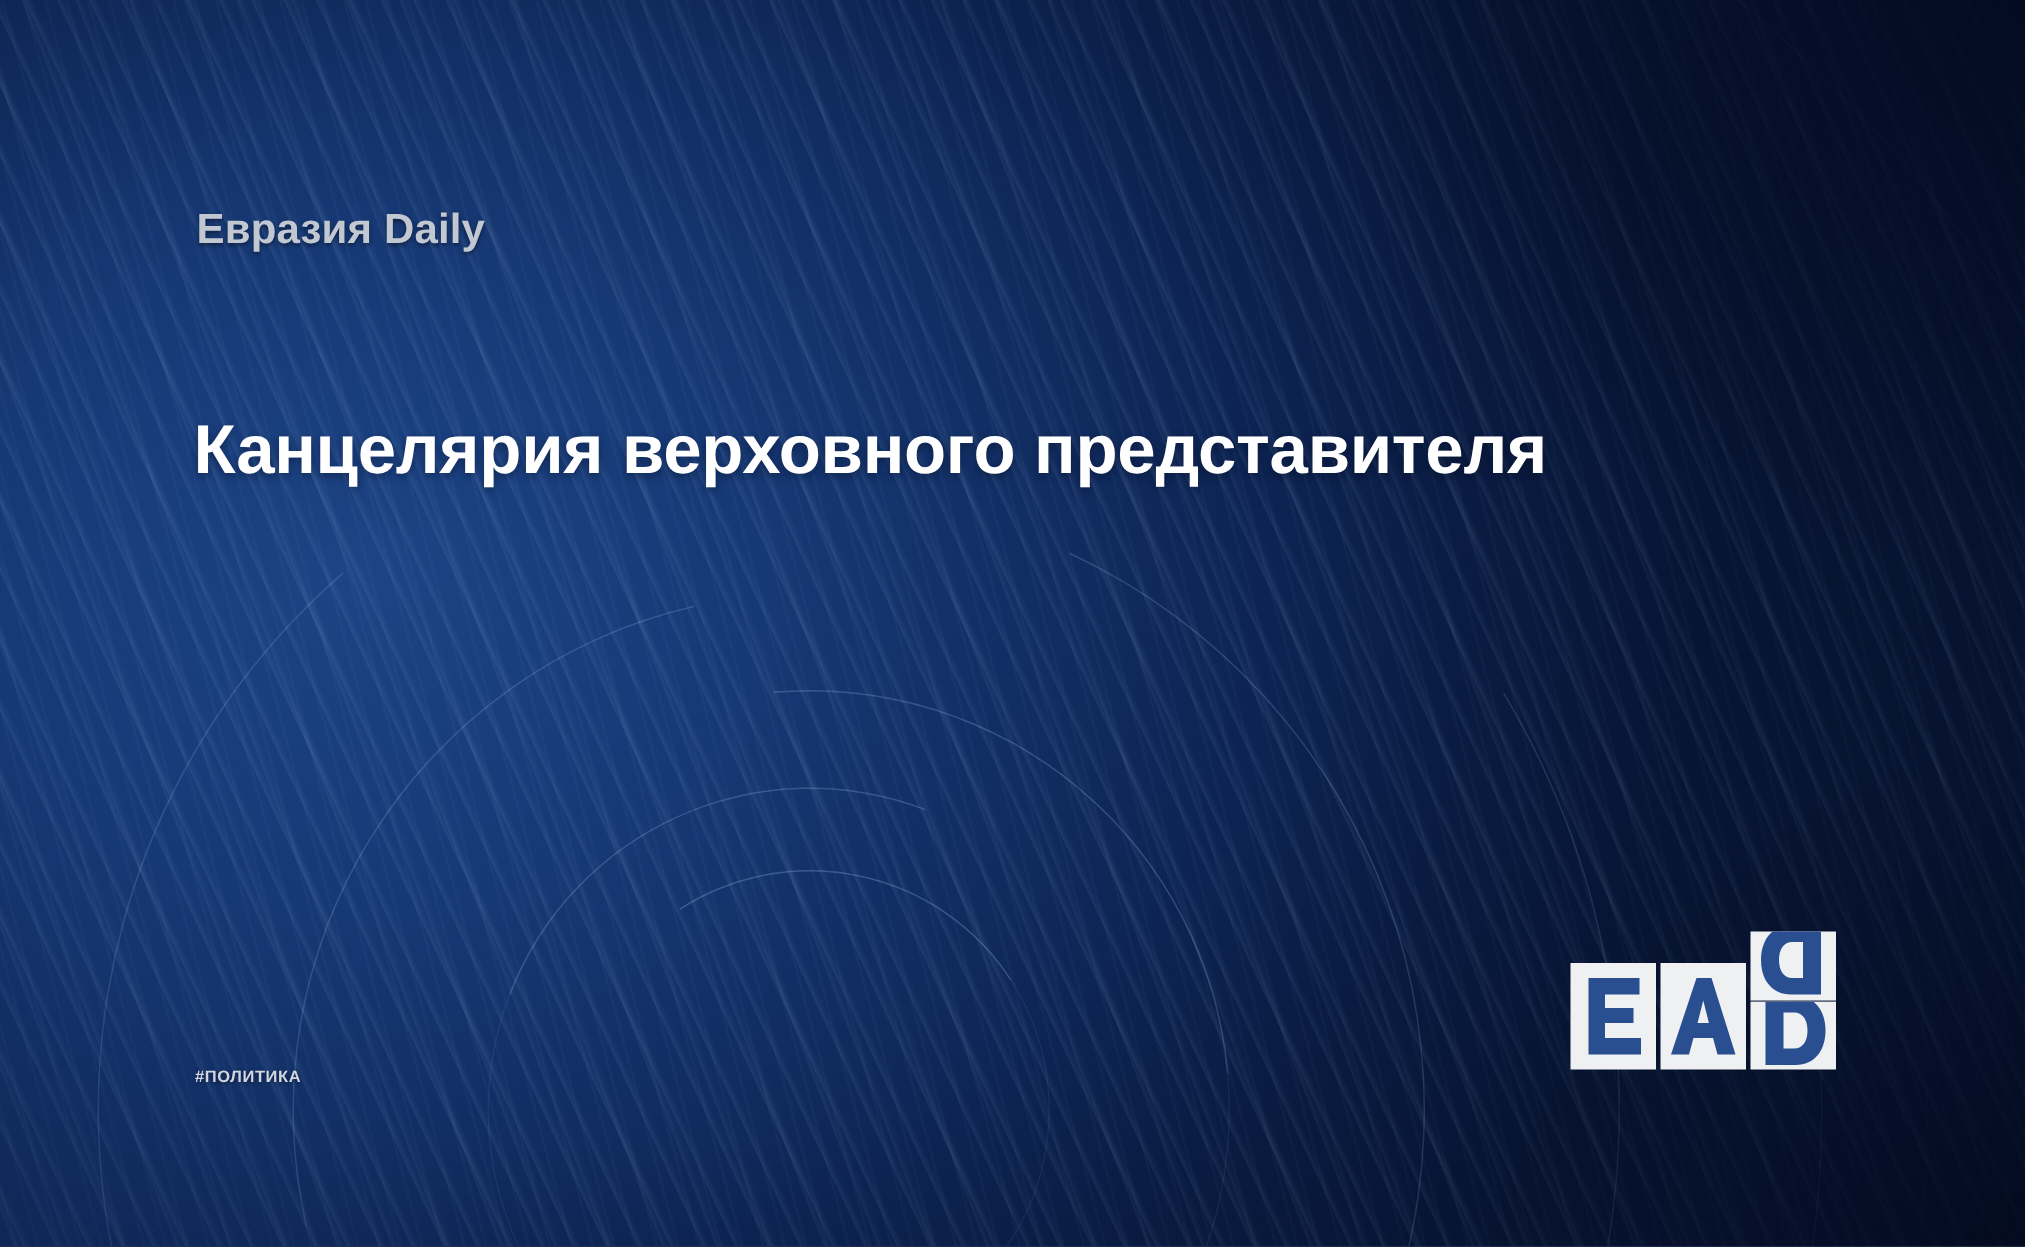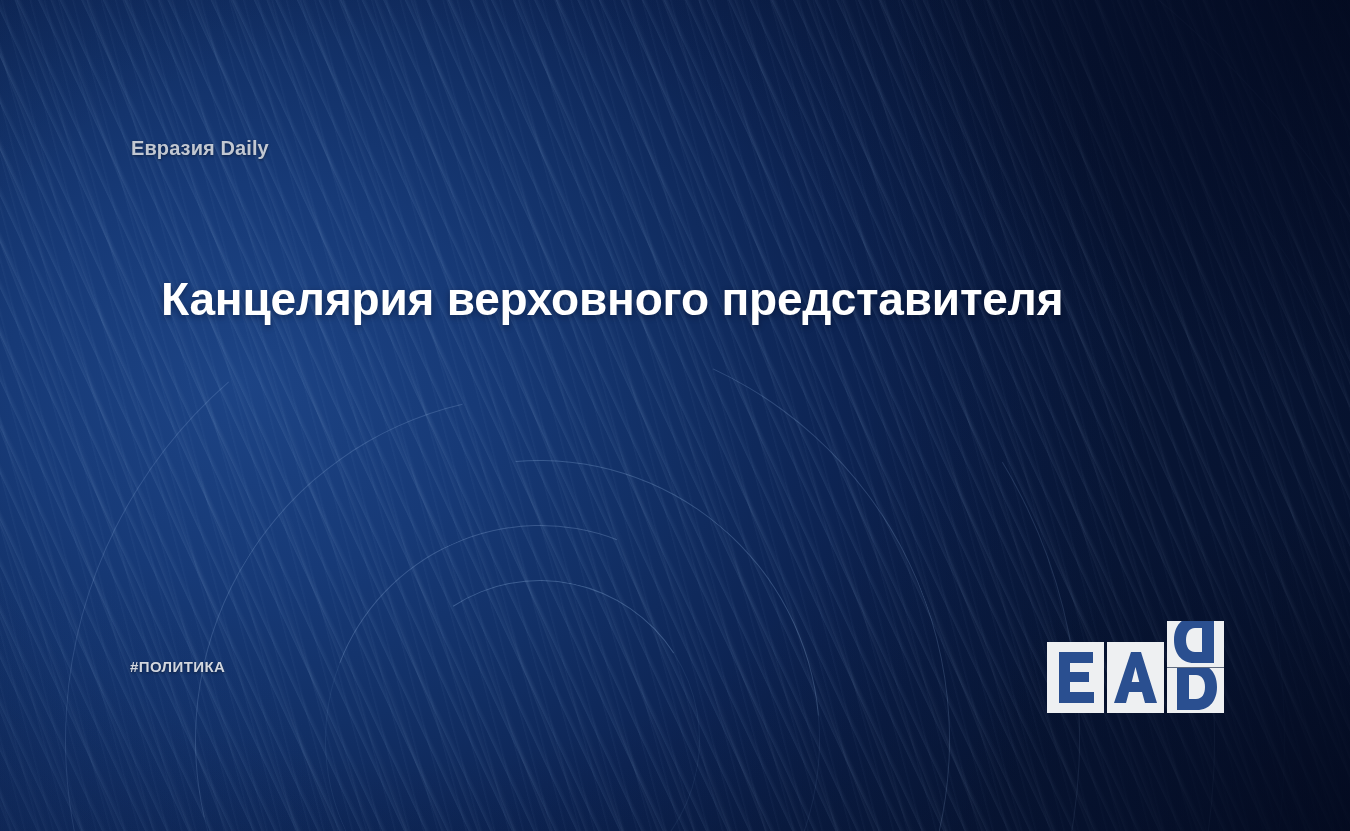--- a/index.html
+++ b/index.html
@@ -105,47 +105,47 @@
     inset: 0;
     background:
       radial-gradient(ellipse 1150px 900px at 30% 48%, rgba(0,0,0,0) 40%, rgba(3,10,30,0.28) 78%, rgba(2,8,26,0.55) 100%);
   }
 
   
   .brand {
     position: absolute;
     left: 131px;
     top: 137px;
-    font-size: 20px;
+    font-size: 28px;
     font-weight: bold;
     letter-spacing: 0.1px;
     color: #c2c8d2;
     text-shadow: 0 1px 3px rgba(0,0,0,0.45);
     white-space: nowrap;
   }
 
   .headline {
     position: absolute;
     left: 129px;
     top: 265px;
     width: 1080px;
     font-size: 46px;
     font-weight: bold;
     line-height: 1.52;
     letter-spacing: -0.2px;
     color: #ffffff;
     text-shadow: 0 2px 6px rgba(2,8,24,0.40);
   }
-  .headline .ln { display: block; white-space: nowrap; margin-left: 32px; }
+  .headline .ln { display: block; white-space: nowrap; }
 
   .hashtag {
     position: absolute;
     left: 130px;
-    top: 658px;
-    font-size: 15px;
+    top: 712px;
+    font-size: 11px;
     font-weight: bold;
     letter-spacing: 0.4px;
     color: #d2d7df;
     text-shadow: 0 1px 3px rgba(0,0,0,0.45);
     white-space: nowrap;
   }
 
   
   .logo {
     position: absolute;

